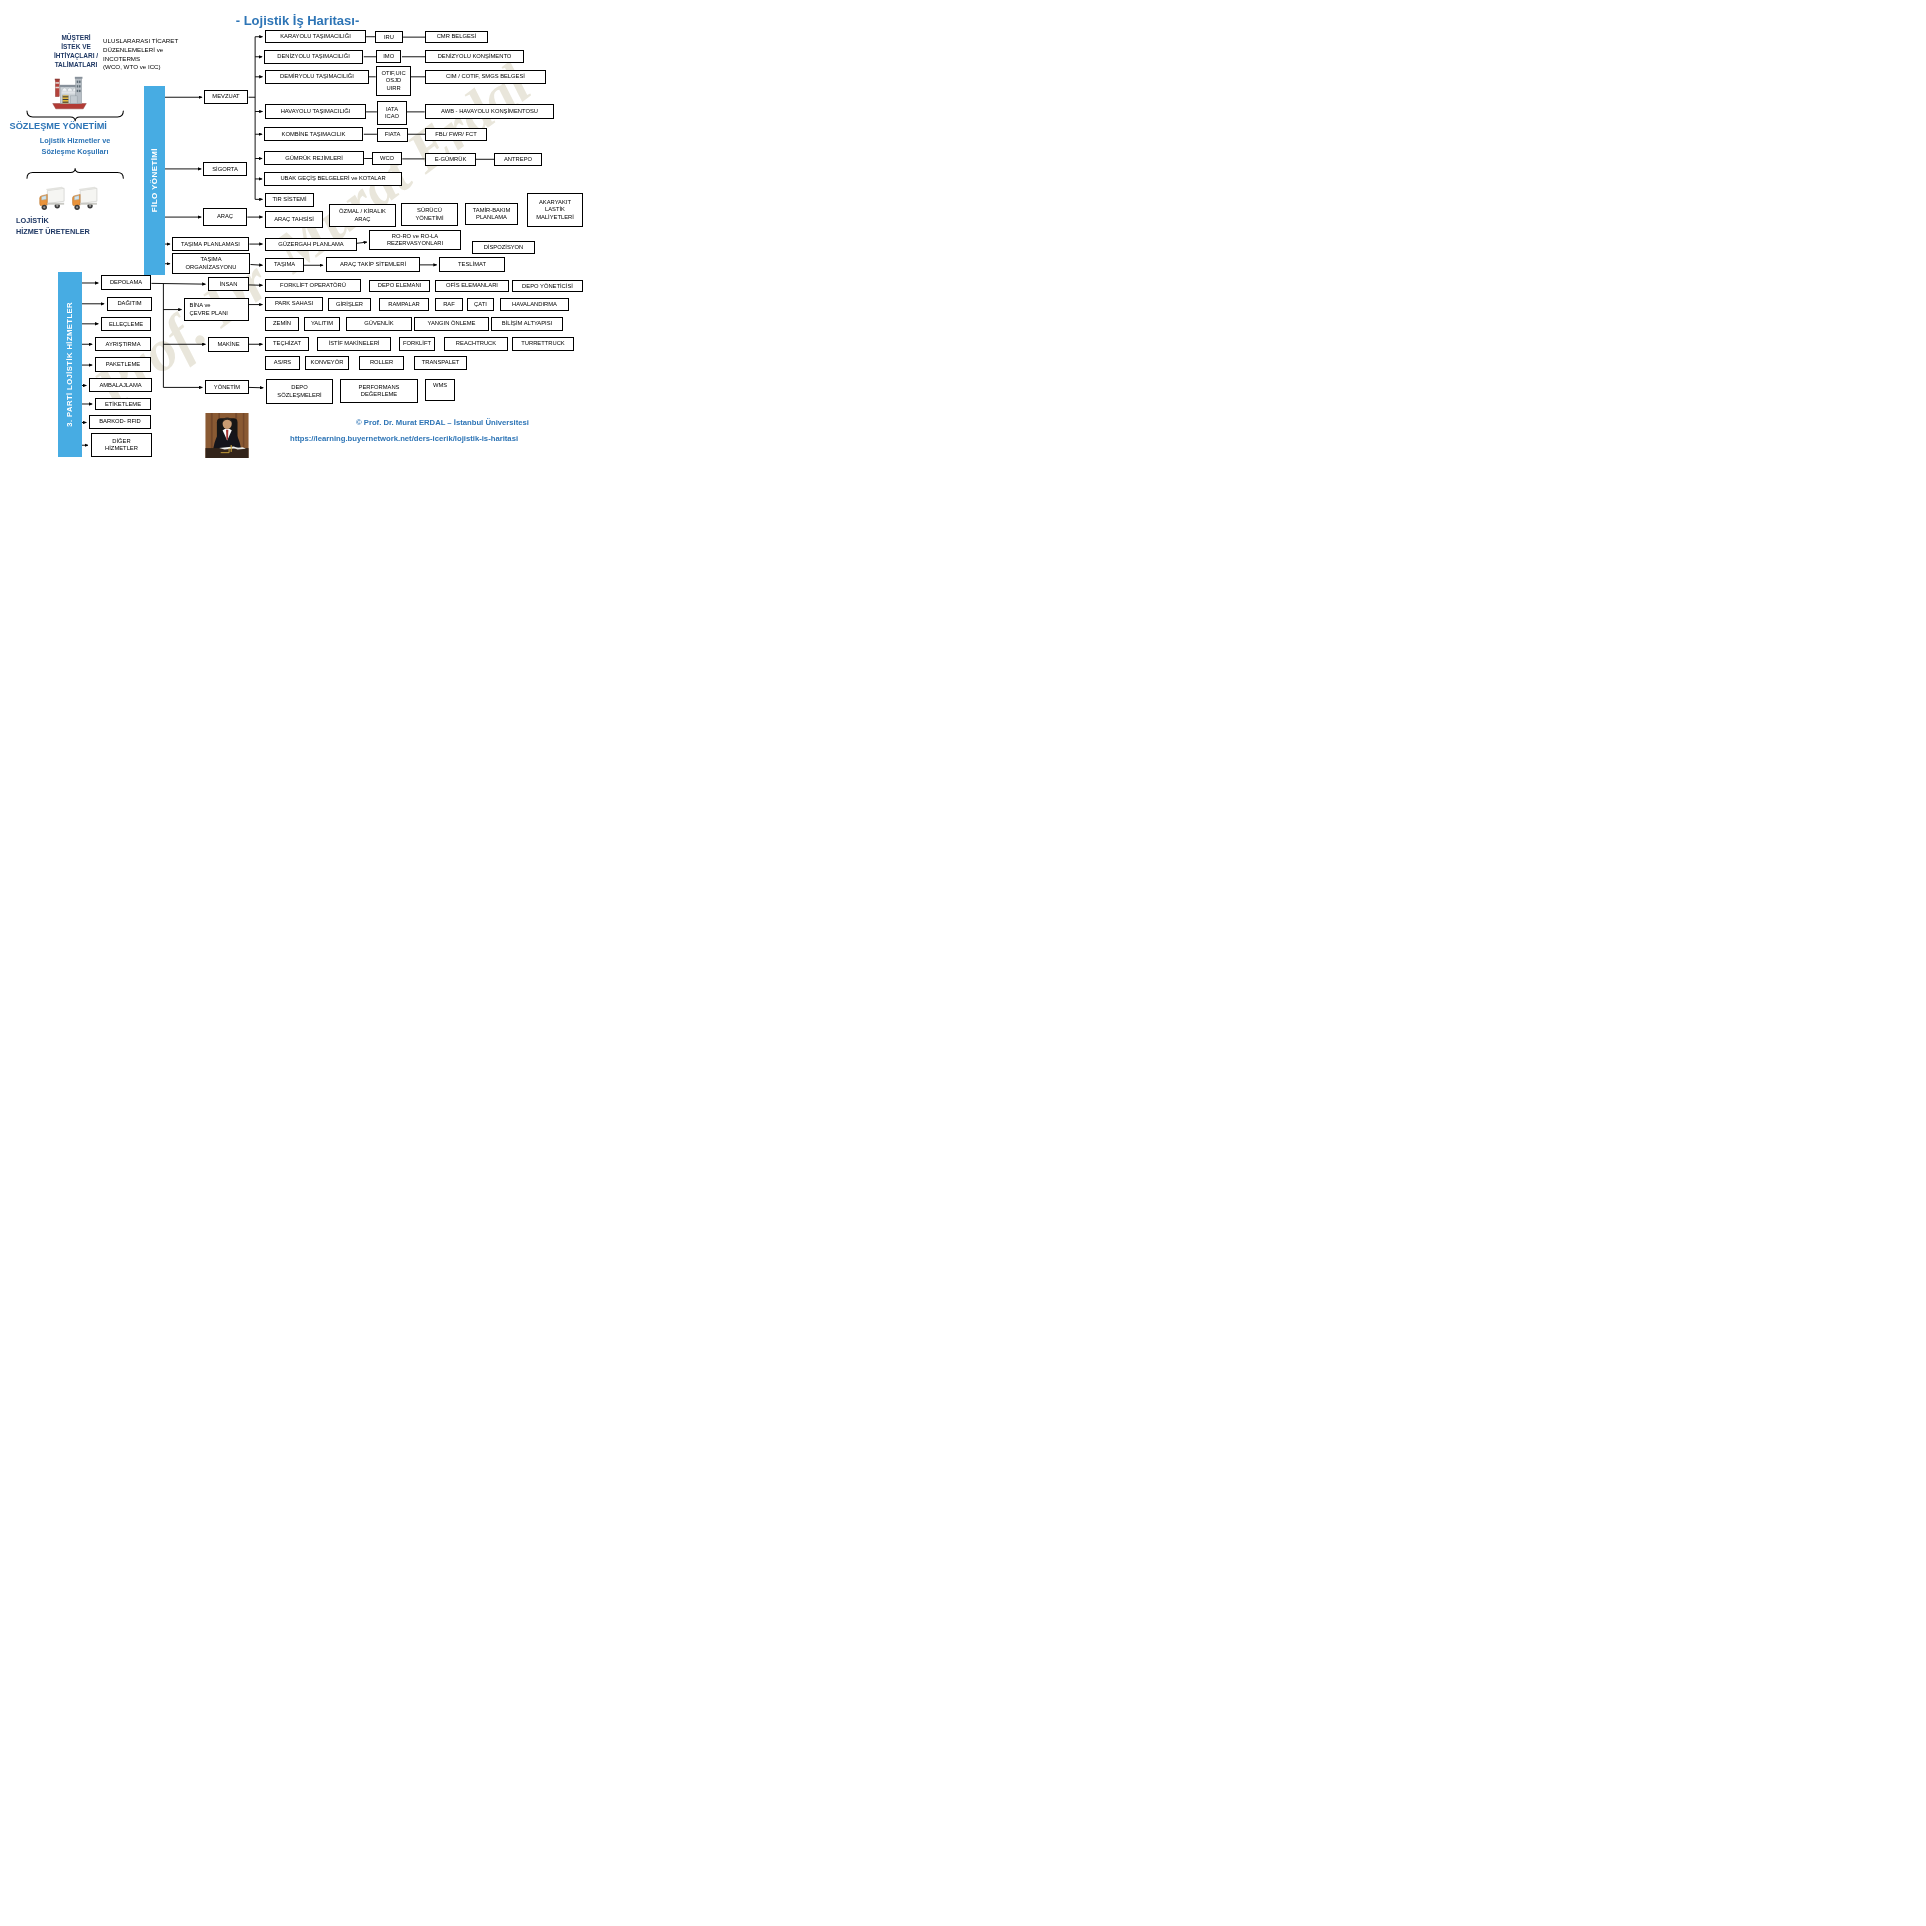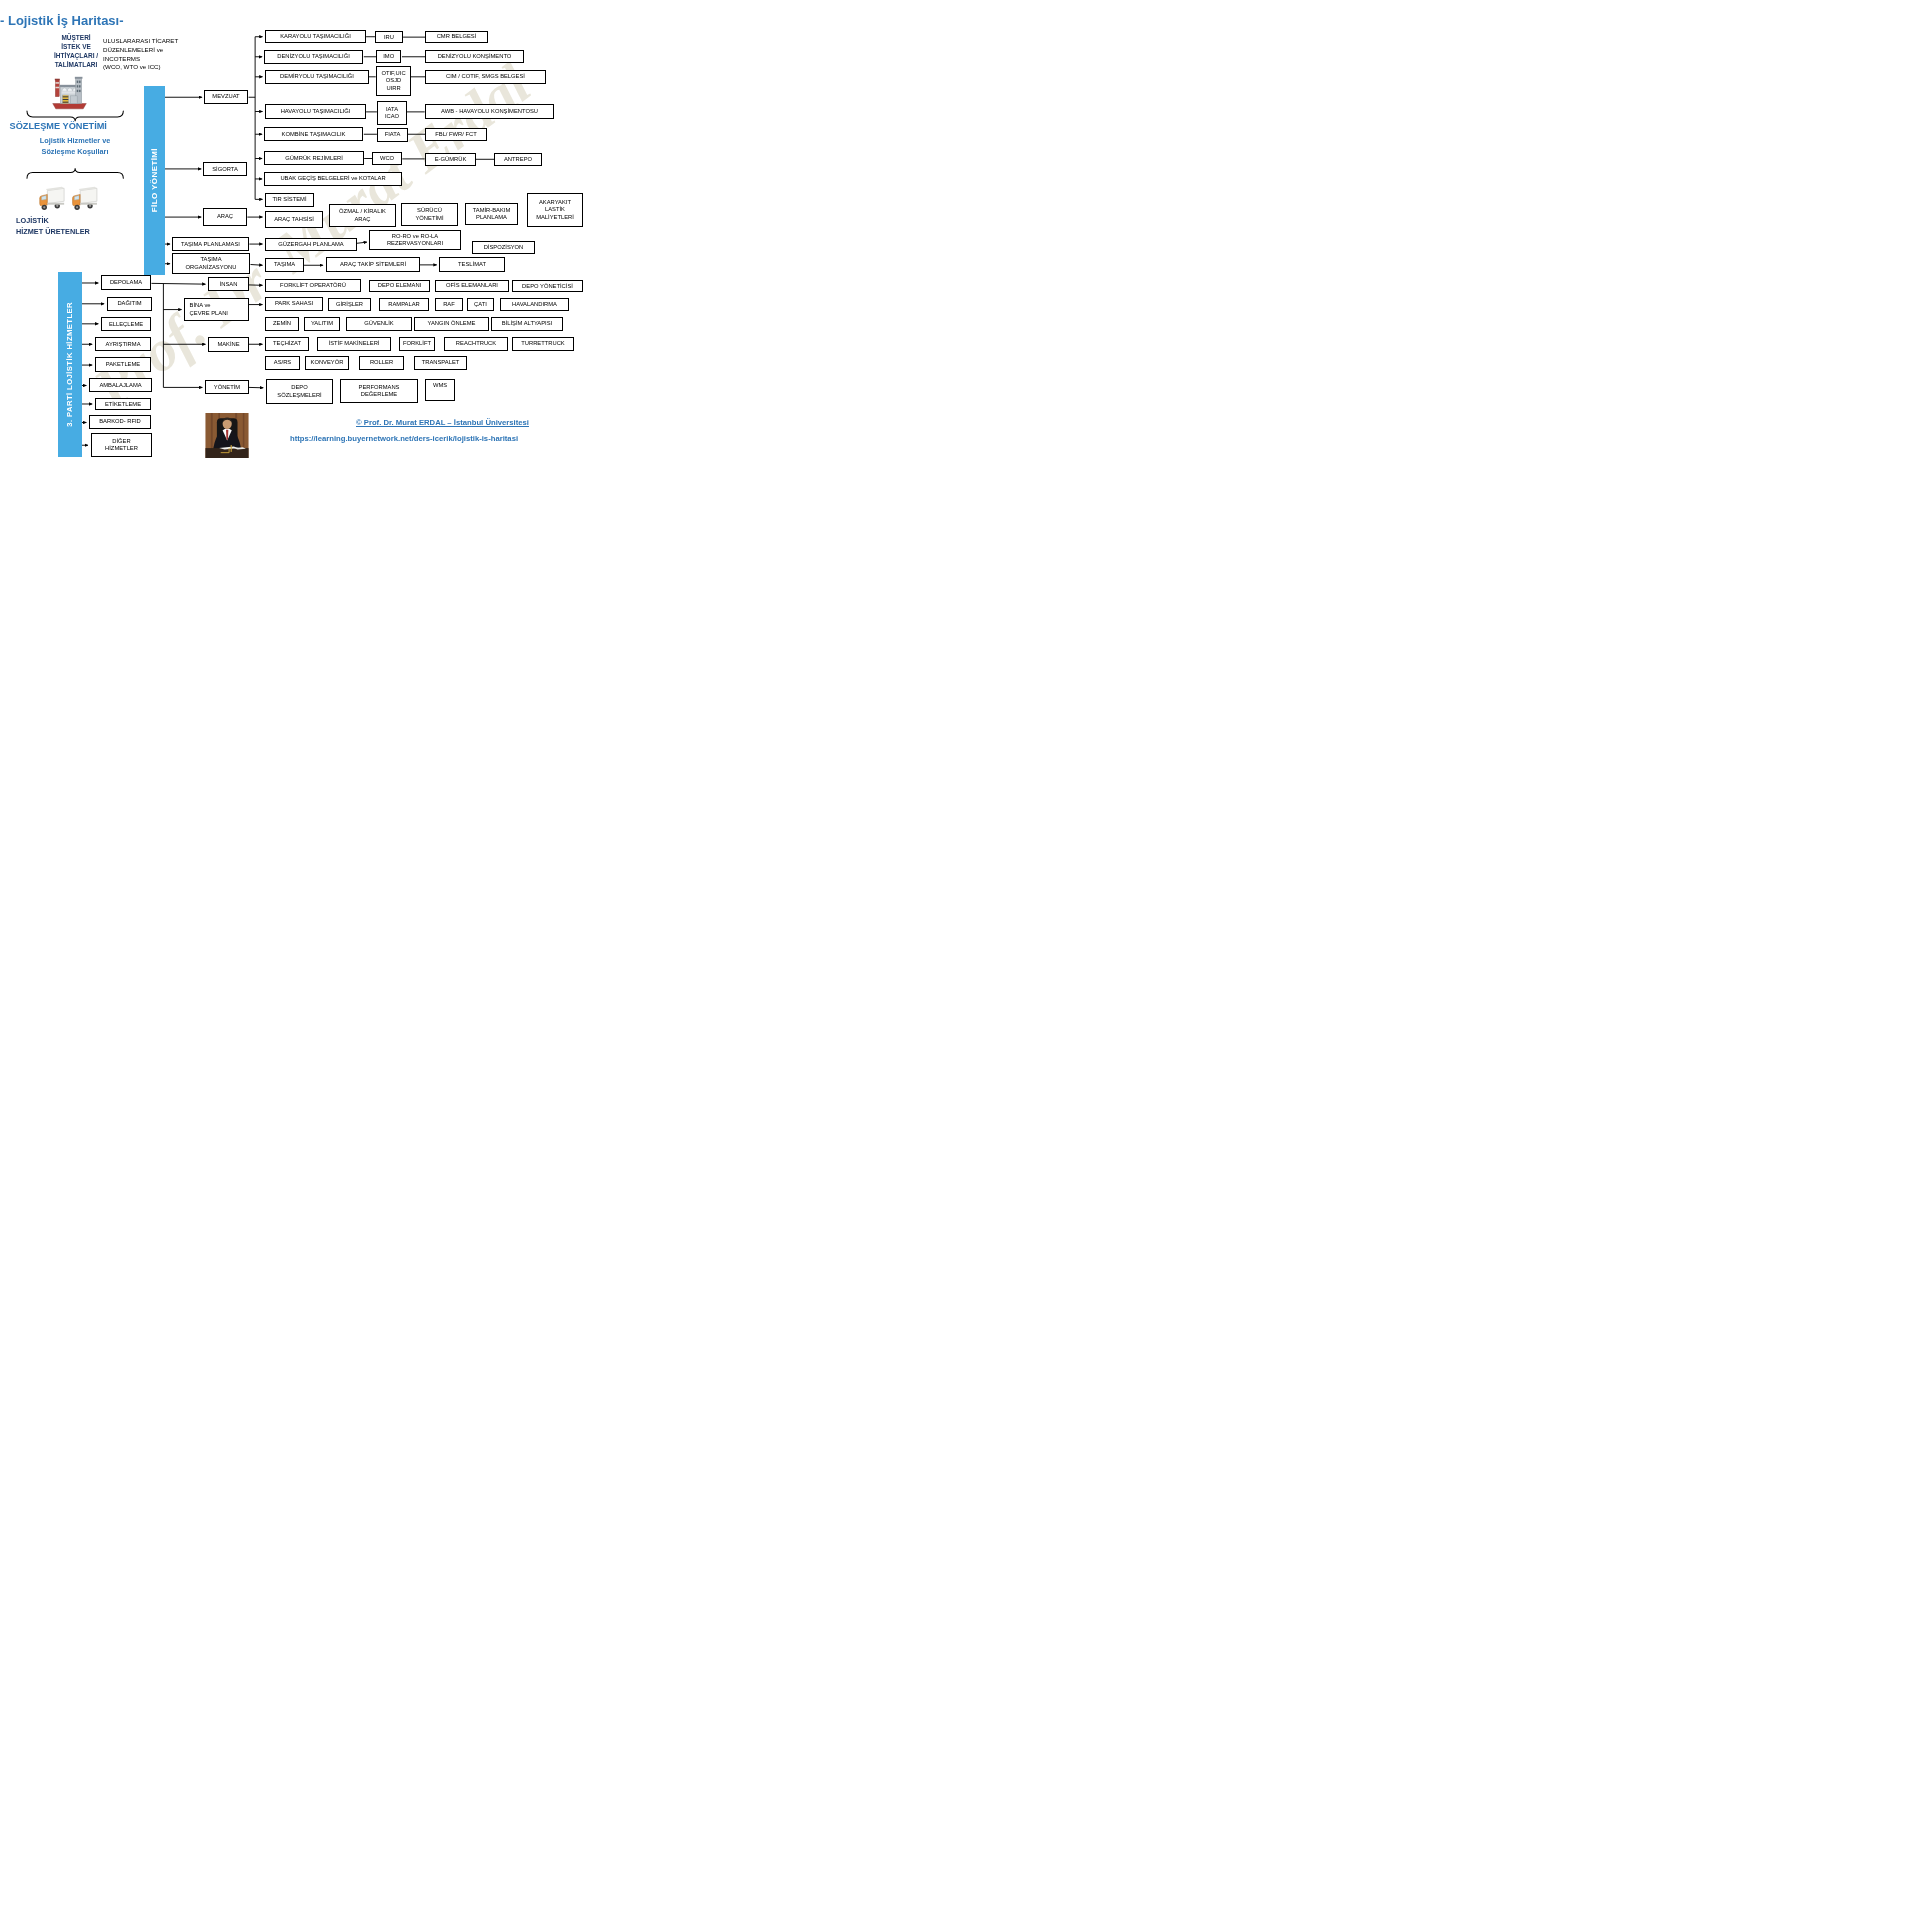--- a/index.html
+++ b/index.html
@@ -23,34 +23,34 @@
   .vbar{
     position:absolute;box-sizing:border-box;background:var(--bar);z-index:3;
     display:flex;align-items:center;justify-content:center;
   }
   .vbar span{
     writing-mode:vertical-rl;transform:rotate(180deg);
     color:#fff;font-weight:bold;letter-spacing:0.4px;white-space:nowrap;
   }
   .abs{position:absolute;z-index:4;}
   .title{
-    left:0;right:0;top:13px;text-align:left;font-size:13px;font-weight:bold;color:var(--accent);
+    left:0;right:0;top:13px;text-align:center;font-size:13px;font-weight:bold;color:var(--accent);
   }
   .customer{
     left:45px;top:33px;width:62px;text-align:center;font-size:6.5px;font-weight:bold;
     color:var(--navy);white-space:pre-line;line-height:1.4;
   }
   .regs{
     left:103px;top:37px;width:94px;text-align:left;font-size:6.2px;color:#000;
     white-space:pre-line;line-height:1.42;
   }
   .contract-h{left:9.6px;top:121px;width:131px;text-align:left;font-size:9.2px;font-weight:bold;color:var(--accent);}
   .contract-s{left:19px;top:136px;width:112px;text-align:center;font-size:7.3px;font-weight:bold;color:var(--accent);white-space:pre-line;line-height:1.5;}
   .producers{left:16px;top:216px;width:116px;font-size:7.3px;font-weight:bold;color:var(--navy);white-space:pre-line;line-height:1.45;}
-  .copyright{left:331px;top:418px;width:223px;text-align:center;font-size:7.7px;font-weight:bold;color:var(--accent);text-decoration:underline;}
+  .copyright{left:331px;top:418px;width:223px;text-align:center;font-size:7.7px;font-weight:bold;color:var(--accent);}
   .url{left:250px;top:434px;width:308px;text-align:center;font-size:7.7px;font-weight:bold;color:var(--accent);}
 </style>
 </head>
 <body>
 
 <div id="canvas">
 
   <div class="wm">Prof. Dr. Murat Erdal</div>
 
   <svg id="edges" viewBox="0 0 1544 1193">

